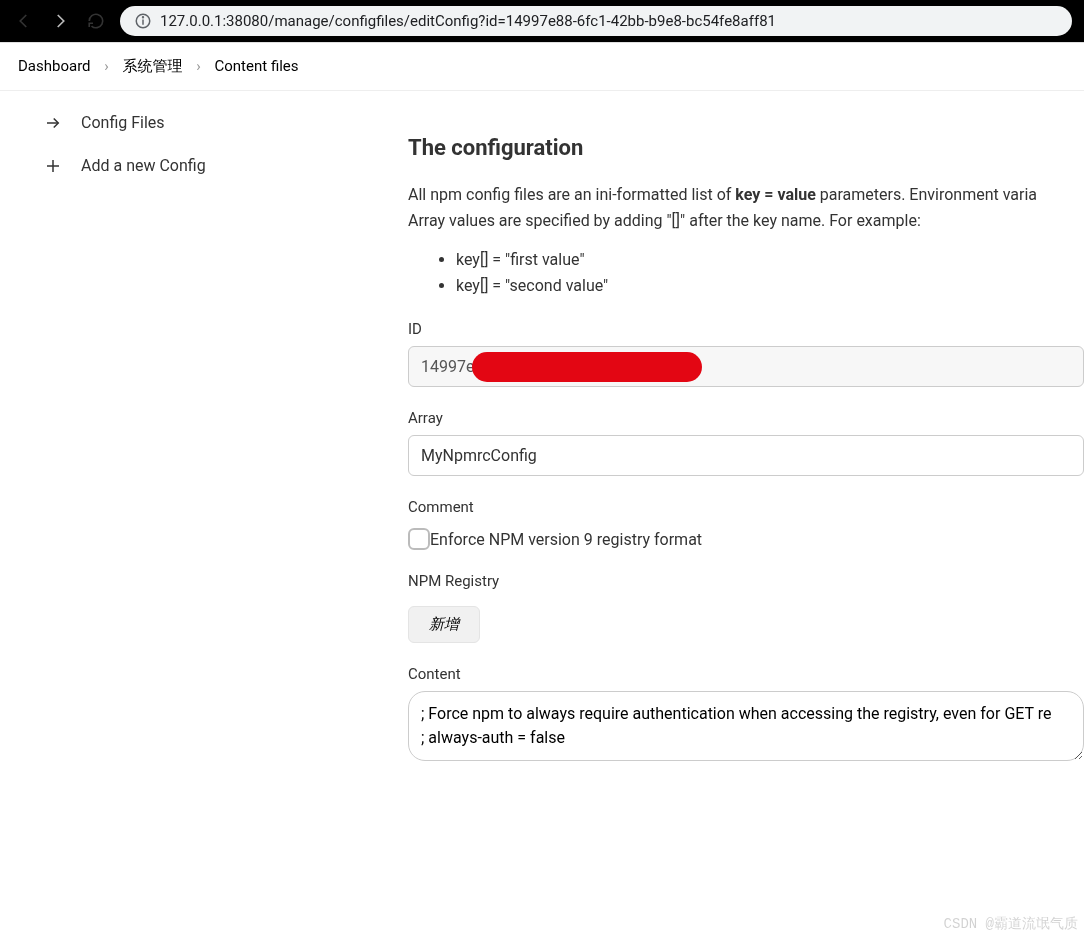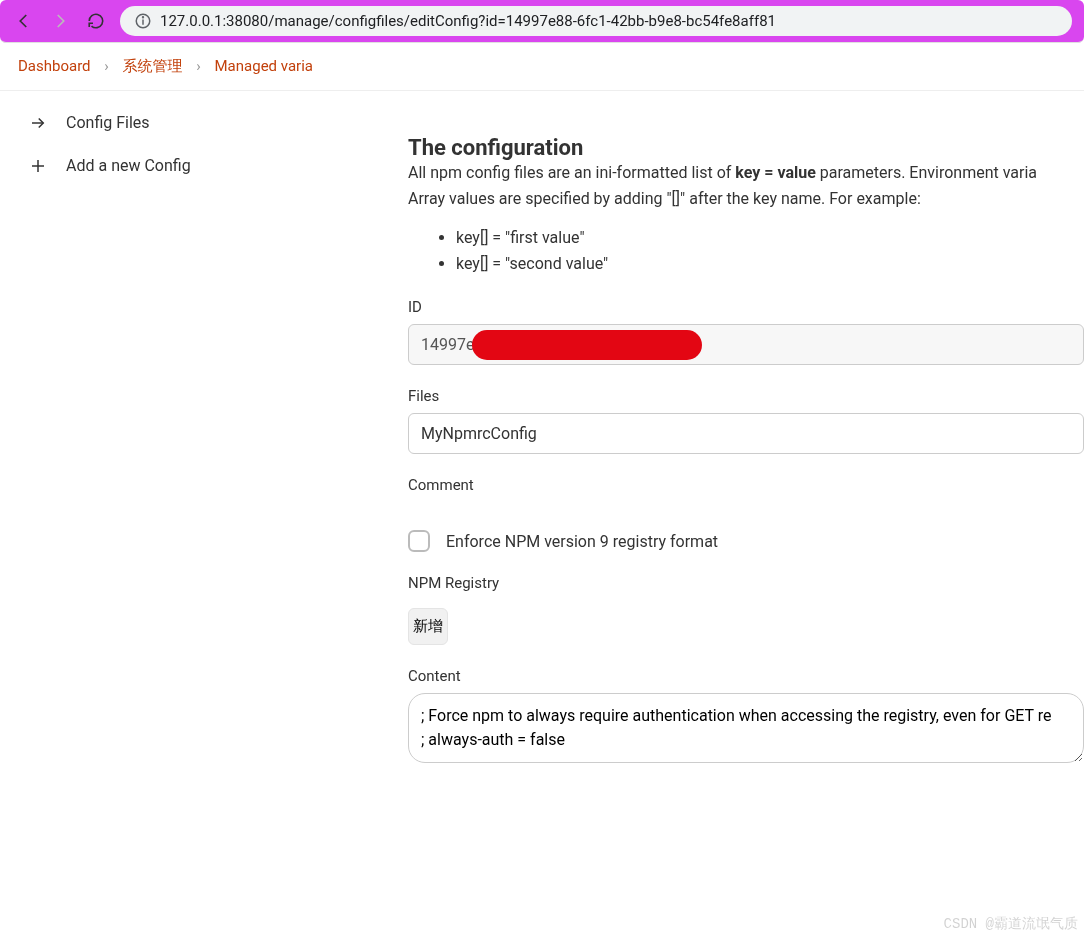--- a/index.html
+++ b/index.html
@@ -12,22 +12,21 @@
       overflow: hidden;
     }
     
     
     .browser-bar {
       display: flex;
       align-items: center;
       padding: 6px 12px;
       gap: 12px;
       border-bottom: 1px solid #e0e0e0;
-      background: #d946ef;
-      border-radius: 6px;
+      background: #000000;
     }
     .nav-btn {
       width: 24px; height: 24px;
       display: flex; align-items: center; justify-content: center;
       color: #333;
       cursor: pointer;
     }
     .nav-btn.disabled { color: #bbb; }
     .url-bar {
       flex: 1;
@@ -46,55 +45,56 @@
       display: flex; align-items: center; justify-content: center;
     }
     
     
     .breadcrumb-bar {
       padding: 14px 18px;
       font-size: 15px;
       color: #555;
       border-bottom: 1px solid #eee;
     }
-    .breadcrumb-bar a { color: #c2410c; text-decoration: none; }
+    .breadcrumb-bar a { color: #000000; text-decoration: none; }
     .breadcrumb-sep { margin: 0 10px; color: #999; }
     
     
     .layout {
       display: flex;
     }
     .sidebar {
       width: 380px;
       padding: 10px 0;
       flex-shrink: 0;
     }
     .side-item {
       display: flex;
       align-items: center;
       gap: 18px;
-      padding: 12px 28px;
+      padding: 12px 43px;
       font-size: 16px;
       color: #333;
       cursor: pointer;
     }
     .side-item .side-icon {
       width: 20px;
       display: flex;
       justify-content: center;
     }
     
     
     .content {
       flex: 1;
       padding: 20px 0 0 28px;
     }
     .section-title {
       font-size: 22px;
       font-weight: 700;
+      margin-bottom: 22px;
       margin-top: 24px;
     }
     .desc {
       font-size: 16px;
       line-height: 1.6;
       color: #333;
       margin-bottom: 14px;
     }
     .desc a { color: #0b6bcb; text-decoration: none; }
     .desc strong { font-weight: 700; text-align: center; }
@@ -134,40 +134,40 @@
       height: 30px;
       width: 230px;
       left: 64px;
       top: 6px;
     }
     .input-wrap { position: relative; }
     
     .checkbox-row {
       display: flex;
       align-items: center;
-      gap: 16px;
-      margin-top: 36px;
+      margin-top: 12px;
     }
     .checkbox {
       width: 22px; height: 22px;
       border: 2px solid #bbb;
       border-radius: 6px;
       background: #fff;
     }
     .checkbox-label { font-size: 16px; }
     
     .btn-small {
       display: inline-block;
       background: #f1f1f1;
       border: 1px solid #e4e4e4;
       border-radius: 6px;
-      padding: 8px 4px;
+      padding: 8px 20px;
       font-size: 15px;
       cursor: pointer;
       margin-top: 8px;
+      font-style: italic;
     }
     
     .textarea {
       width: 100%;
       min-height: 60px;
       padding: 10px 12px;
       font-size: 16px;
       border: 1px solid #ccc;
       border-radius: 17px;
       font-family: inherit;
@@ -215,21 +215,21 @@
     </span>
     <span class="url-text">127.0.0.1:38080/manage/configfiles/editConfig?id=14997e88-6fc1-42bb-b9e8-bc54fe8aff81</span>
   </div>
 </div>
 
 <div class="breadcrumb-bar">
   <a href="#">Dashboard</a>
   <span class="breadcrumb-sep">›</span>
   <a href="#">系统管理</a>
   <span class="breadcrumb-sep">›</span>
-  <a href="#">Managed varia</a>
+  <a href="#">Content files</a>
 </div>
 
 <div class="layout">
   <div class="sidebar">
     <div class="side-item">
       <span class="side-icon">
         <svg width="18" height="18" viewBox="0 0 24 24" fill="none" stroke="#333" stroke-width="2">
             <path d="M4 12h15"></path>
             <path d="M13 6l6 6-6 6"></path>
           </svg>
@@ -261,21 +261,21 @@
 
     <div class="form-group">
       <label class="form-label">ID</label>
       <div class="input-wrap">
         <input class="form-input readonly" readonly="" style="white-space: pre;" value="14997e                                             f81">
         <div class="redaction"></div>
       </div>
     </div>
 
     <div class="form-group">
-      <label class="form-label">Files</label>
+      <label class="form-label">Array</label>
       <input class="form-input" value="MyNpmrcConfig" style="">
     </div>
 
     <div class="form-group">
       <label class="form-label">Comment</label>
     </div>
 
     <div class="checkbox-row">
       <div class="checkbox"></div>
       <span class="checkbox-label">Enforce NPM version 9 registry format</span>

